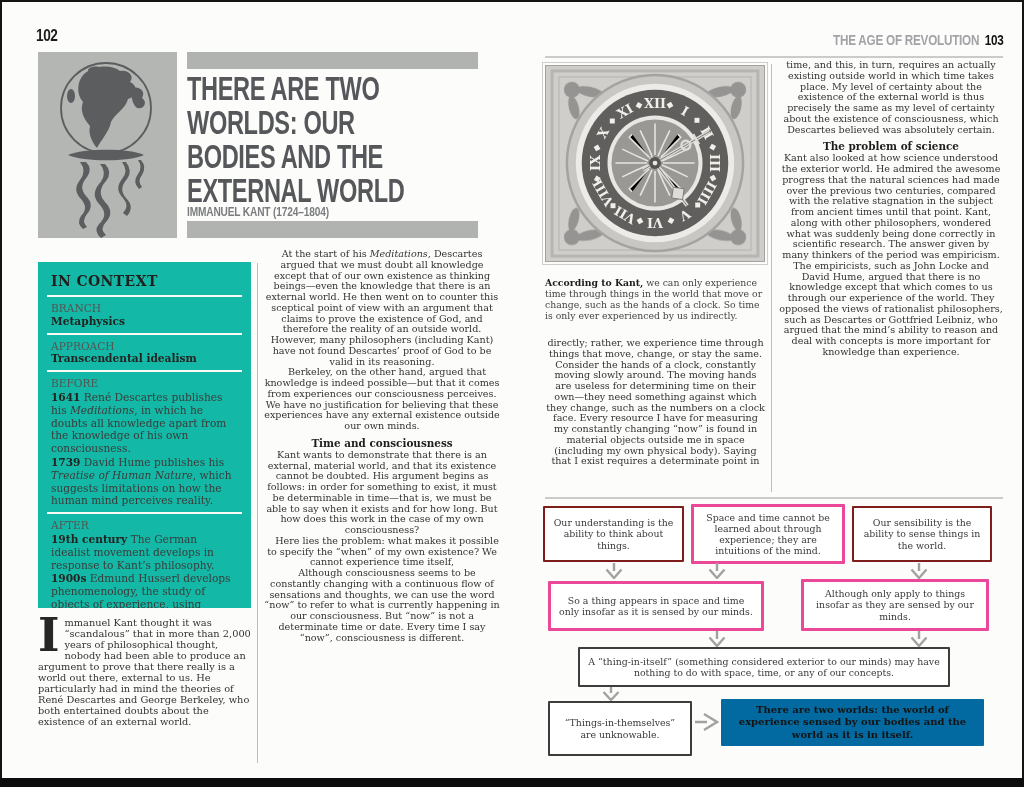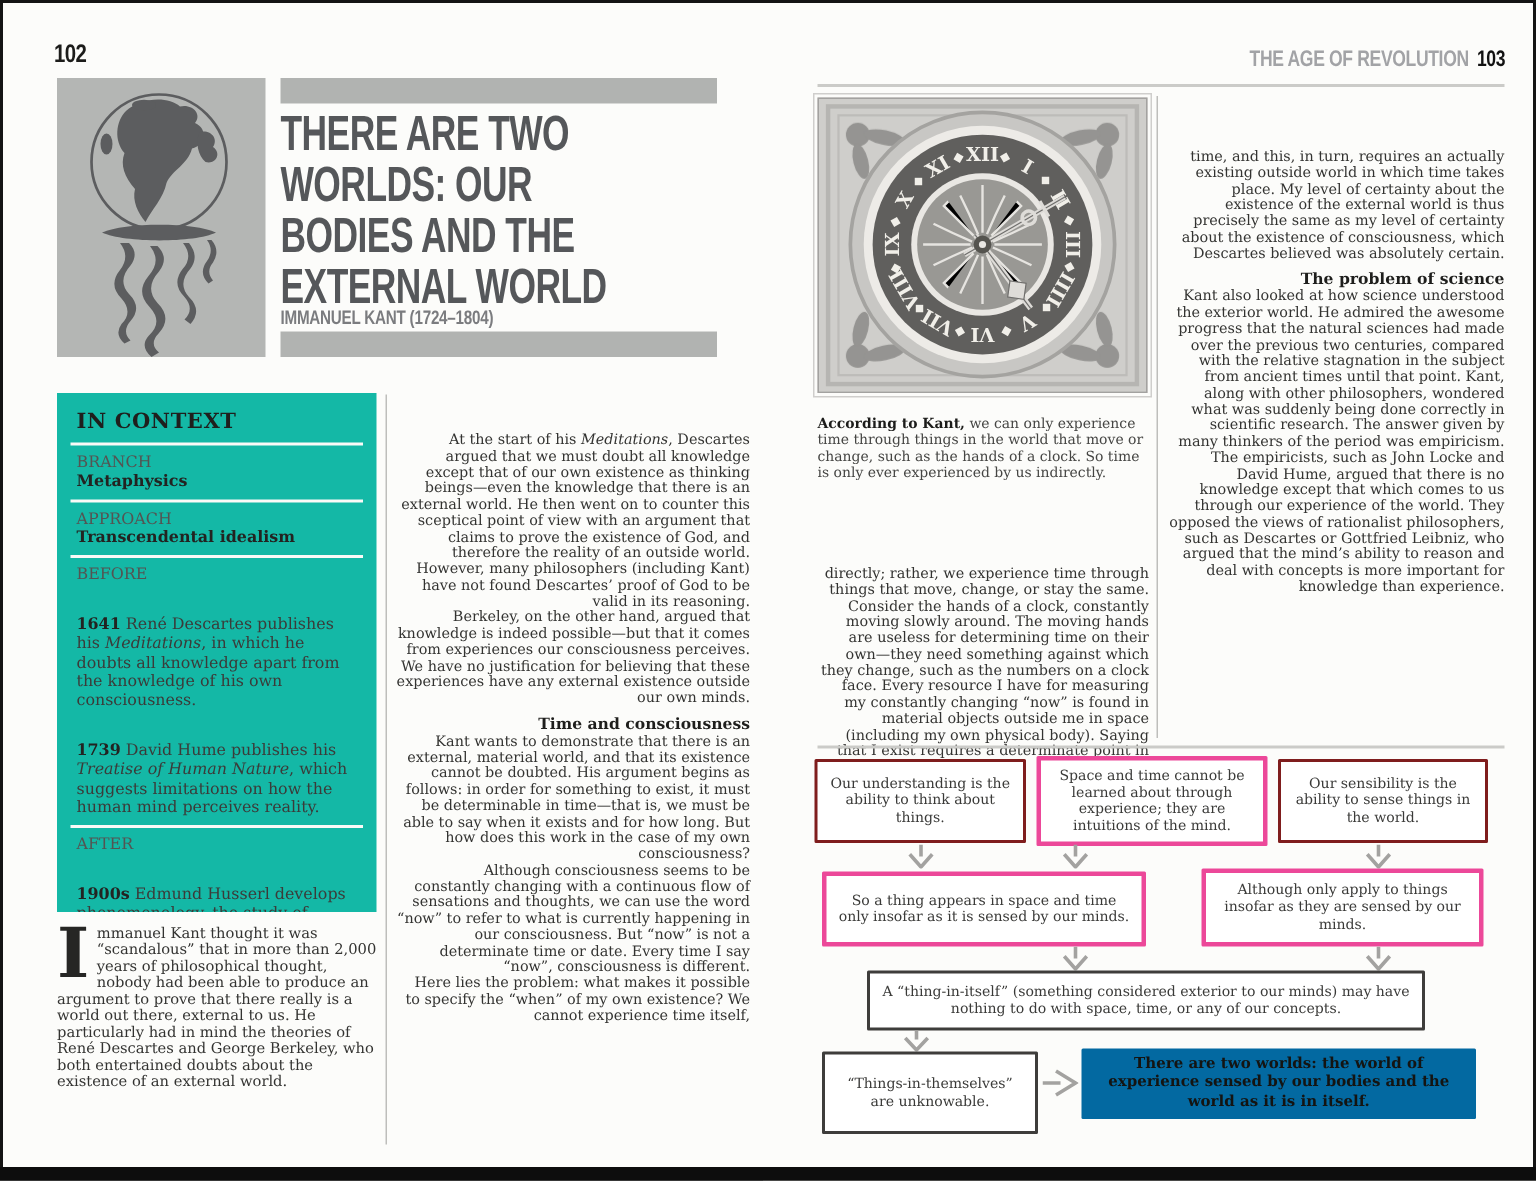--- a/index.html
+++ b/index.html
@@ -17,32 +17,32 @@
   .big-title { left:187px; top:72px; width:410px; transform:scaleX(.715); transform-origin:left top;
     font:700 33px/34px "Liberation Sans", sans-serif; letter-spacing:-.5px; color:#55575a; white-space:pre-line; }
   .subtitle { left:187px; top:205px; width:375px; transform:scaleX(.78); transform-origin:left top;
     font:700 13px/14px "Liberation Sans", sans-serif; color:#7b7c7f; letter-spacing:-.2px; }
 
   .in-context { left:38px; top:262px; width:213px; height:346px; background:#14b8a6; padding:10px 13px 8px; overflow:hidden; color:#3b3b39; }
   .ic-heading { font:700 14px/18px "DejaVu Serif", serif; color:#1f1f1d; letter-spacing:.4px; }
   .ic-sep { border-top:2px solid #fafaf7; margin:5px -4px 5px -4px; }
   .ic-label { font-size:10.6px; line-height:12.8px; color:#54545二; color:#545452; }
   .ic-value { font-size:10.6px; line-height:12.8px; font-weight:700; color:#232321; }
-  .ic-item { font-size:10.6px; line-height:12.8px; margin-top:20px; }
+  .ic-item { font-size:10.6px; line-height:12.8px; margin-top:1px; }
   .ic-item b { color:#232321; }
   .ic-item .it { font-style:italic; }
 
   .intro { left:38px; top:617px; width:215px; font-size:9.8px; line-height:11px; color:#333331; }
   .dropcap { float:left; font:700 46px/34px "DejaVu Serif", serif; color:#262624; margin:1px 5px 0 0; }
 
   .vrule { width:1px; background:#bebebb; }
   .vrule.left { left:257px; top:263px; height:500px; }
   .vrule.right { left:771px; top:64px; height:428px; }
 
-  .bodycol { font-size:9.6px; line-height:10.75px; color:#333331; text-align:right;margin-top:40px; }
+  .bodycol { font-size:9.6px; line-height:10.75px; color:#333331; text-align:center; }
   .bodycol p { margin:0; }
   .bodycol p.ind { text-indent:10px; }
   .bodycol h3 { font-size:10.4px; line-height:12px; font-weight:700; color:#1e1e1c; margin:5px 0 1px; }
   .mid-col { left:264px; top:249px; width:236px; }
 
   
   .header-right { right:21px; top:32px; transform:scaleX(.78); transform-origin:right top;
     font:700 15px/1 "Liberation Sans", sans-serif; letter-spacing:-.3px; white-space:nowrap; }
   .header-right .sect { color:#a2a3a6; } .header-right .num { color:#121212; margin-left:7px; }
   .hrule { height:2px; background:#cbcbc8; left:545px; width:458px; }
@@ -105,36 +105,37 @@
     <div class="ic-value">Metaphysics</div>
     <div class="ic-sep"></div>
     <div class="ic-label">APPROACH</div>
     <div class="ic-value">Transcendental idealism</div>
     <div class="ic-sep"></div>
     <div class="ic-label">BEFORE</div>
     <div class="ic-item"><b>1641</b><span> René Descartes publishes his </span><span class="it">Meditations</span><span>, in which he doubts all knowledge apart from the knowledge of his own consciousness.</span></div>
     <div class="ic-item"><b>1739</b><span> David Hume publishes his </span><span class="it">Treatise of Human Nature</span><span>, which suggests limitations on how the human mind perceives reality.</span></div>
     <div class="ic-sep"></div>
     <div class="ic-label">AFTER</div>
+    <div class="ic-item"><b>19th century</b><span> The German idealist movement develops in response to Kant’s philosophy.</span></div>
     <div class="ic-item"><b>1900s</b><span> Edmund Husserl develops phenomenology, the study of objects of experience, using Kant’s understanding of consciousness.</span></div>
   </div>
 
   <div class="abs intro">
     <span class="dropcap">I</span><span>mmanuel Kant thought it was “scandalous” that in more than 2,000 years of philosophical thought, nobody had been able to produce an argument to prove that there really is a world out there, external to us. He particularly had in mind the theories of René Descartes and George Berkeley, who both entertained doubts about the existence of an external world.</span>
   </div>
 
   <div class="abs vrule left"></div>
 
   <div class="abs bodycol mid-col">
     <p><span>At the start of his </span><i>Meditations</i><span>, Descartes argued that we must doubt all knowledge except that of our own existence as thinking beings—even the knowledge that there is an external world. He then went on to counter this sceptical point of view with an argument that claims to prove the existence of God, and therefore the reality of an outside world. However, many philosophers (including Kant) have not found Descartes’ proof of God to be valid in its reasoning.</span></p>
     <p class="ind">Berkeley, on the other hand, argued that knowledge is indeed possible—but that it comes from experiences our consciousness perceives. We have no justification for believing that these experiences have any external existence outside our own minds.</p>
     <h3>Time and consciousness</h3>
     <p>Kant wants to demonstrate that there is an external, material world, and that its existence cannot be doubted. His argument begins as follows: in order for something to exist, it must be determinable in time—that is, we must be able to say when it exists and for how long. But how does this work in the case of my own consciousness?</p>
+    <p class="ind">Here lies the problem: what makes it possible to specify the “when” of my own existence? We cannot experience time itself,</p>
     <p class="ind">Although consciousness seems to be constantly changing with a continuous flow of sensations and thoughts, we can use the word “now” to refer to what is currently happening in our consciousness. But “now” is not a determinate time or date. Every time I say “now”, consciousness is different.</p>
-    <p class="ind">Here lies the problem: what makes it possible to specify the “when” of my own existence? We cannot experience time itself,</p>
   </div>
 
   <div class="abs header-right">
     <span class="sect">THE AGE OF REVOLUTION</span><span class="num">103</span>
   </div>
   <div class="abs hrule top"></div>
 
   <div class="abs clock-fig">
     <svg width="218" height="195" viewBox="0 0 220 197">
       <rect width="220" height="197" fill="#cfcecb"></rect>

